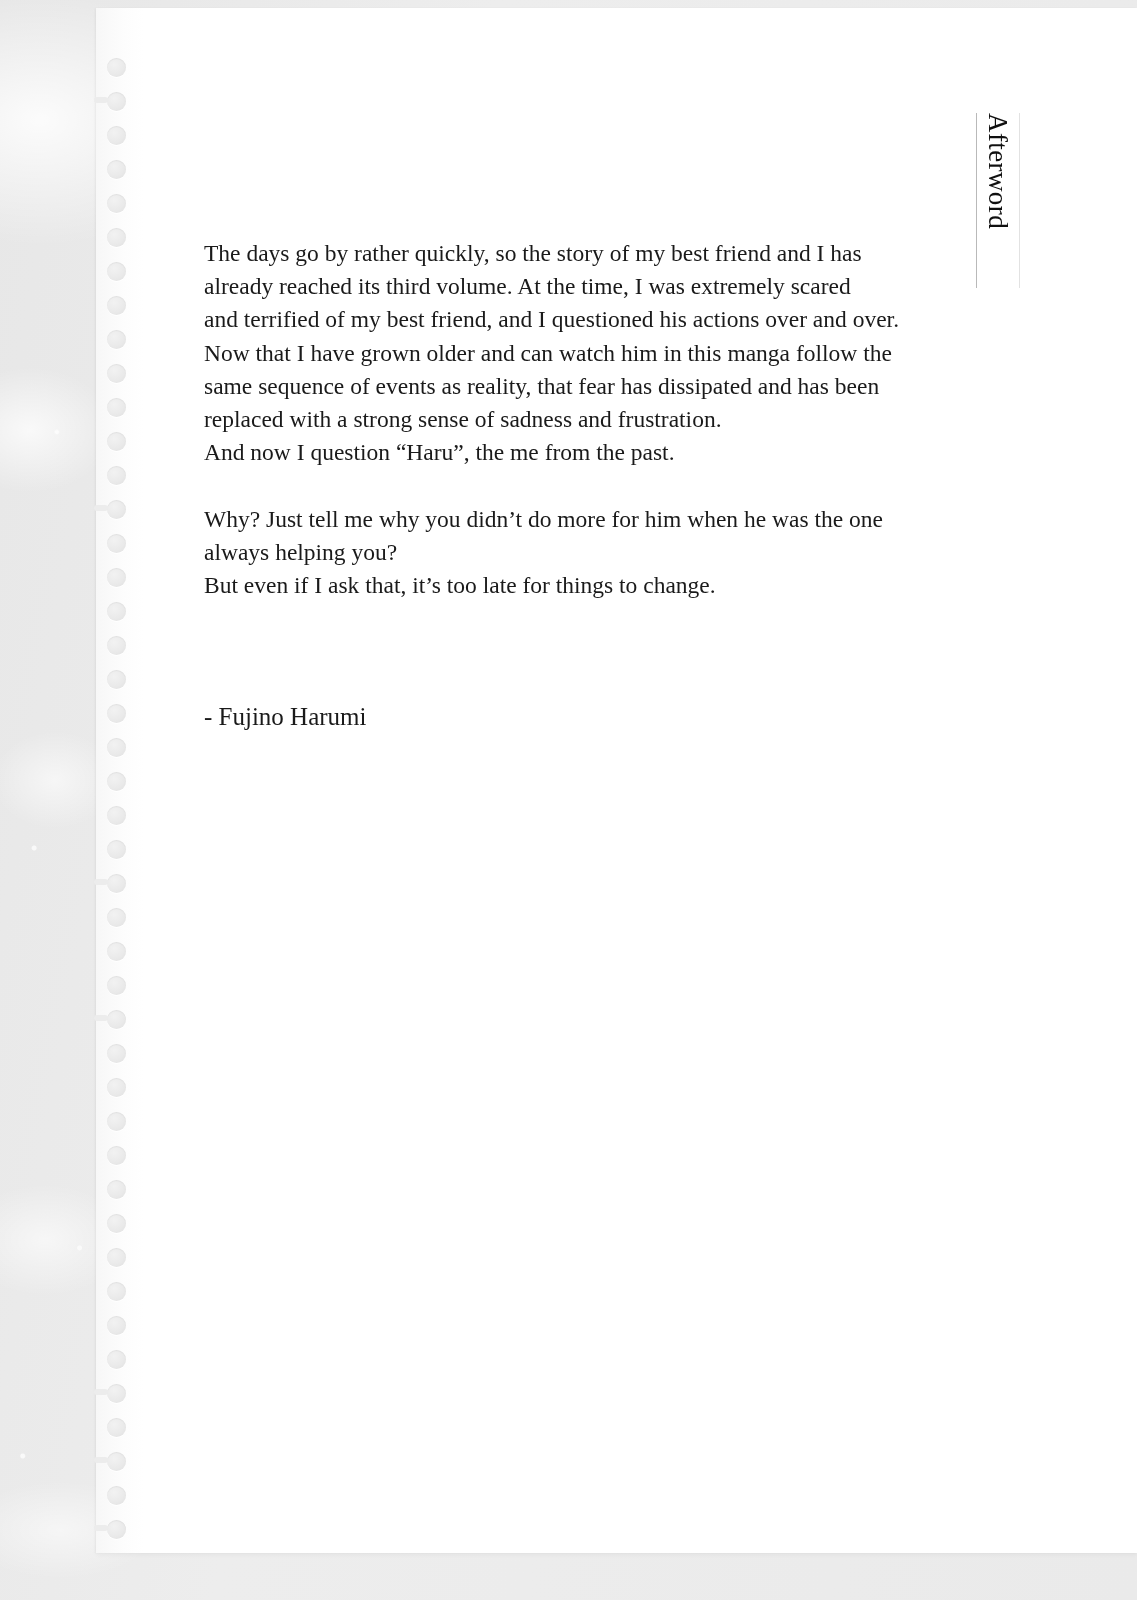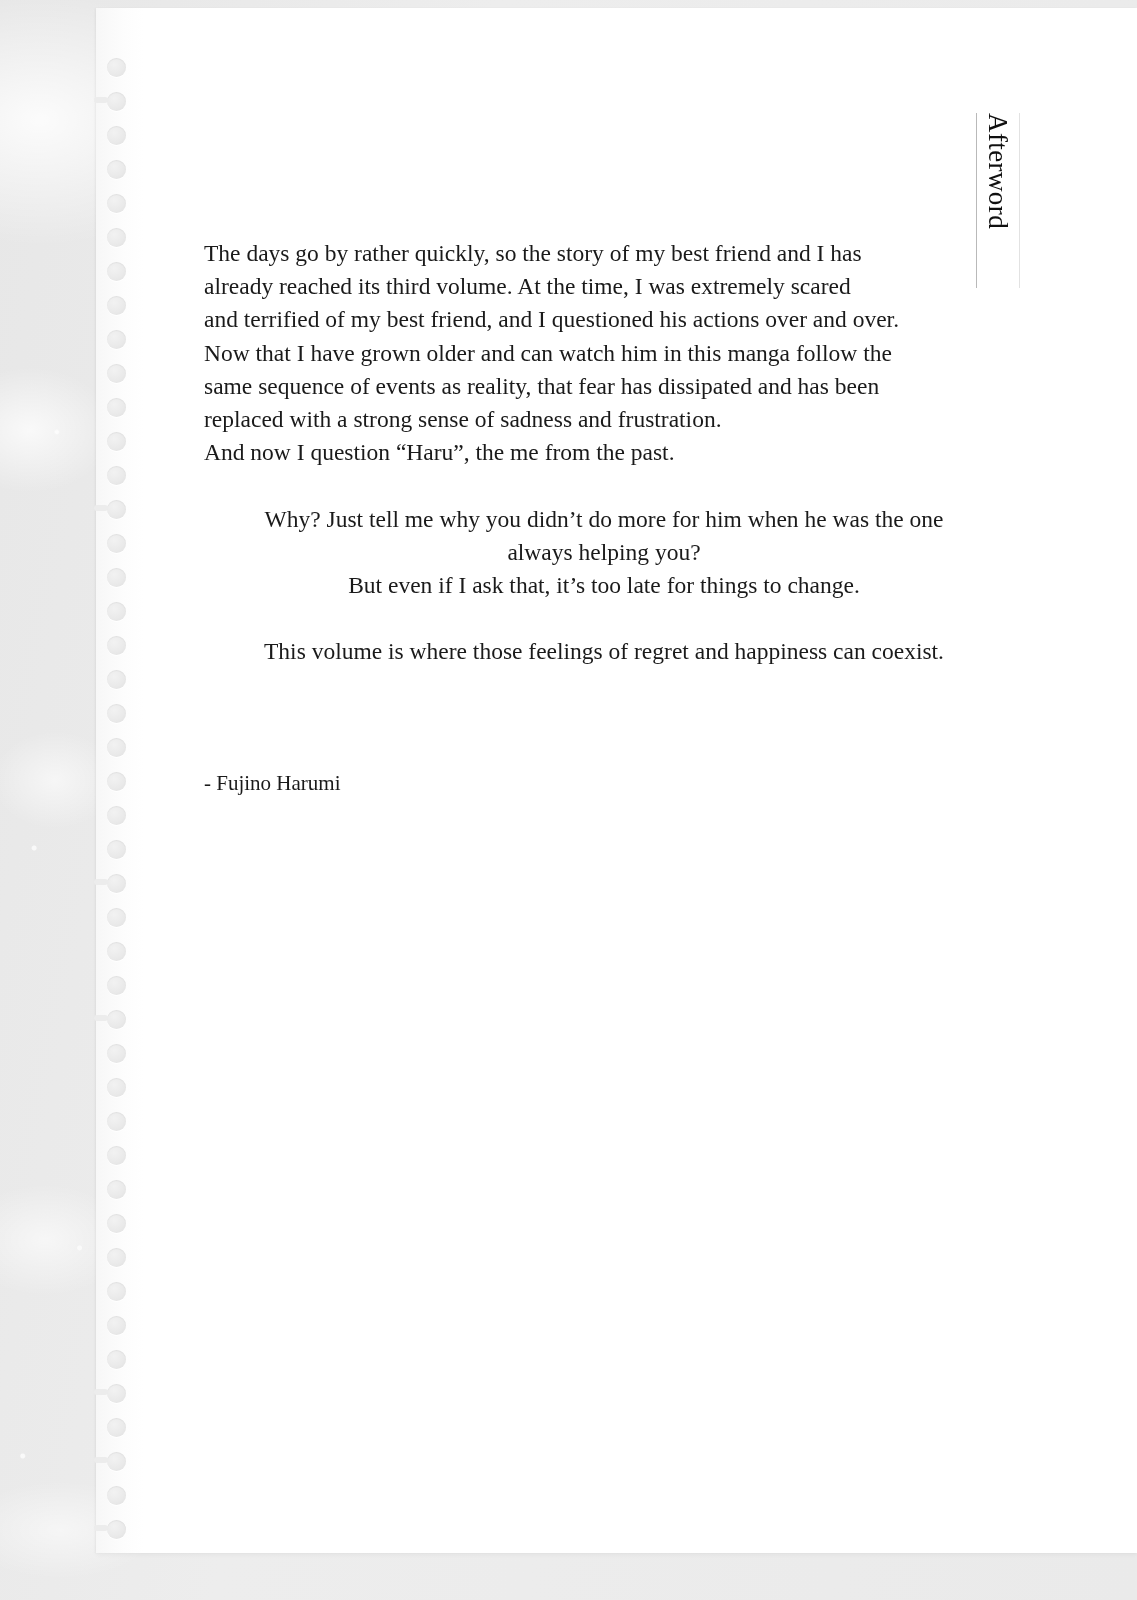--- a/index.html
+++ b/index.html
@@ -144,26 +144,25 @@
     color: #1a1a1a;
     margin-left: 24px;
     -webkit-font-smoothing: antialiased;
   }
   .para {
     margin: 0;
     white-space: pre-line;
   }
   .para + .para {
     margin-top: 33.2px;
-    text-align: center;
   }
   #signature {
     margin: 0;
     padding-top: 98px;
-    font-size: 21px;
+    font-size: 25px;
     line-height: 33.2px;
     color: #1a1a1a;
   }
 </style>
 </head>
 <body>
 
 <div id="scene">
 
   <div id="sheet">
@@ -225,18 +224,17 @@
       <p class="para">The days go by rather quickly, so the story of my best friend and I has
 already reached its third volume. At the time, I was extremely scared
 and terrified of my best friend, and I questioned his actions over and over.
 Now that I have grown older and can watch him in this manga follow the
 same sequence of events as reality, that fear has dissipated and has been
 replaced with a strong sense of sadness and frustration.
 And now I question “Haru”, the me from the past.</p>
       <p class="para">Why? Just tell me why you didn’t do more for him when he was the one
 always helping you?
 But even if I ask that, it’s too late for things to change.</p>
-      <p class="para">This volume is where those feelings of regret and happiness can coexist.</p>
       <p id="signature">- Fujino Harumi</p>
     </div>
 
   </div>
 </div>
 
 </body></html>

